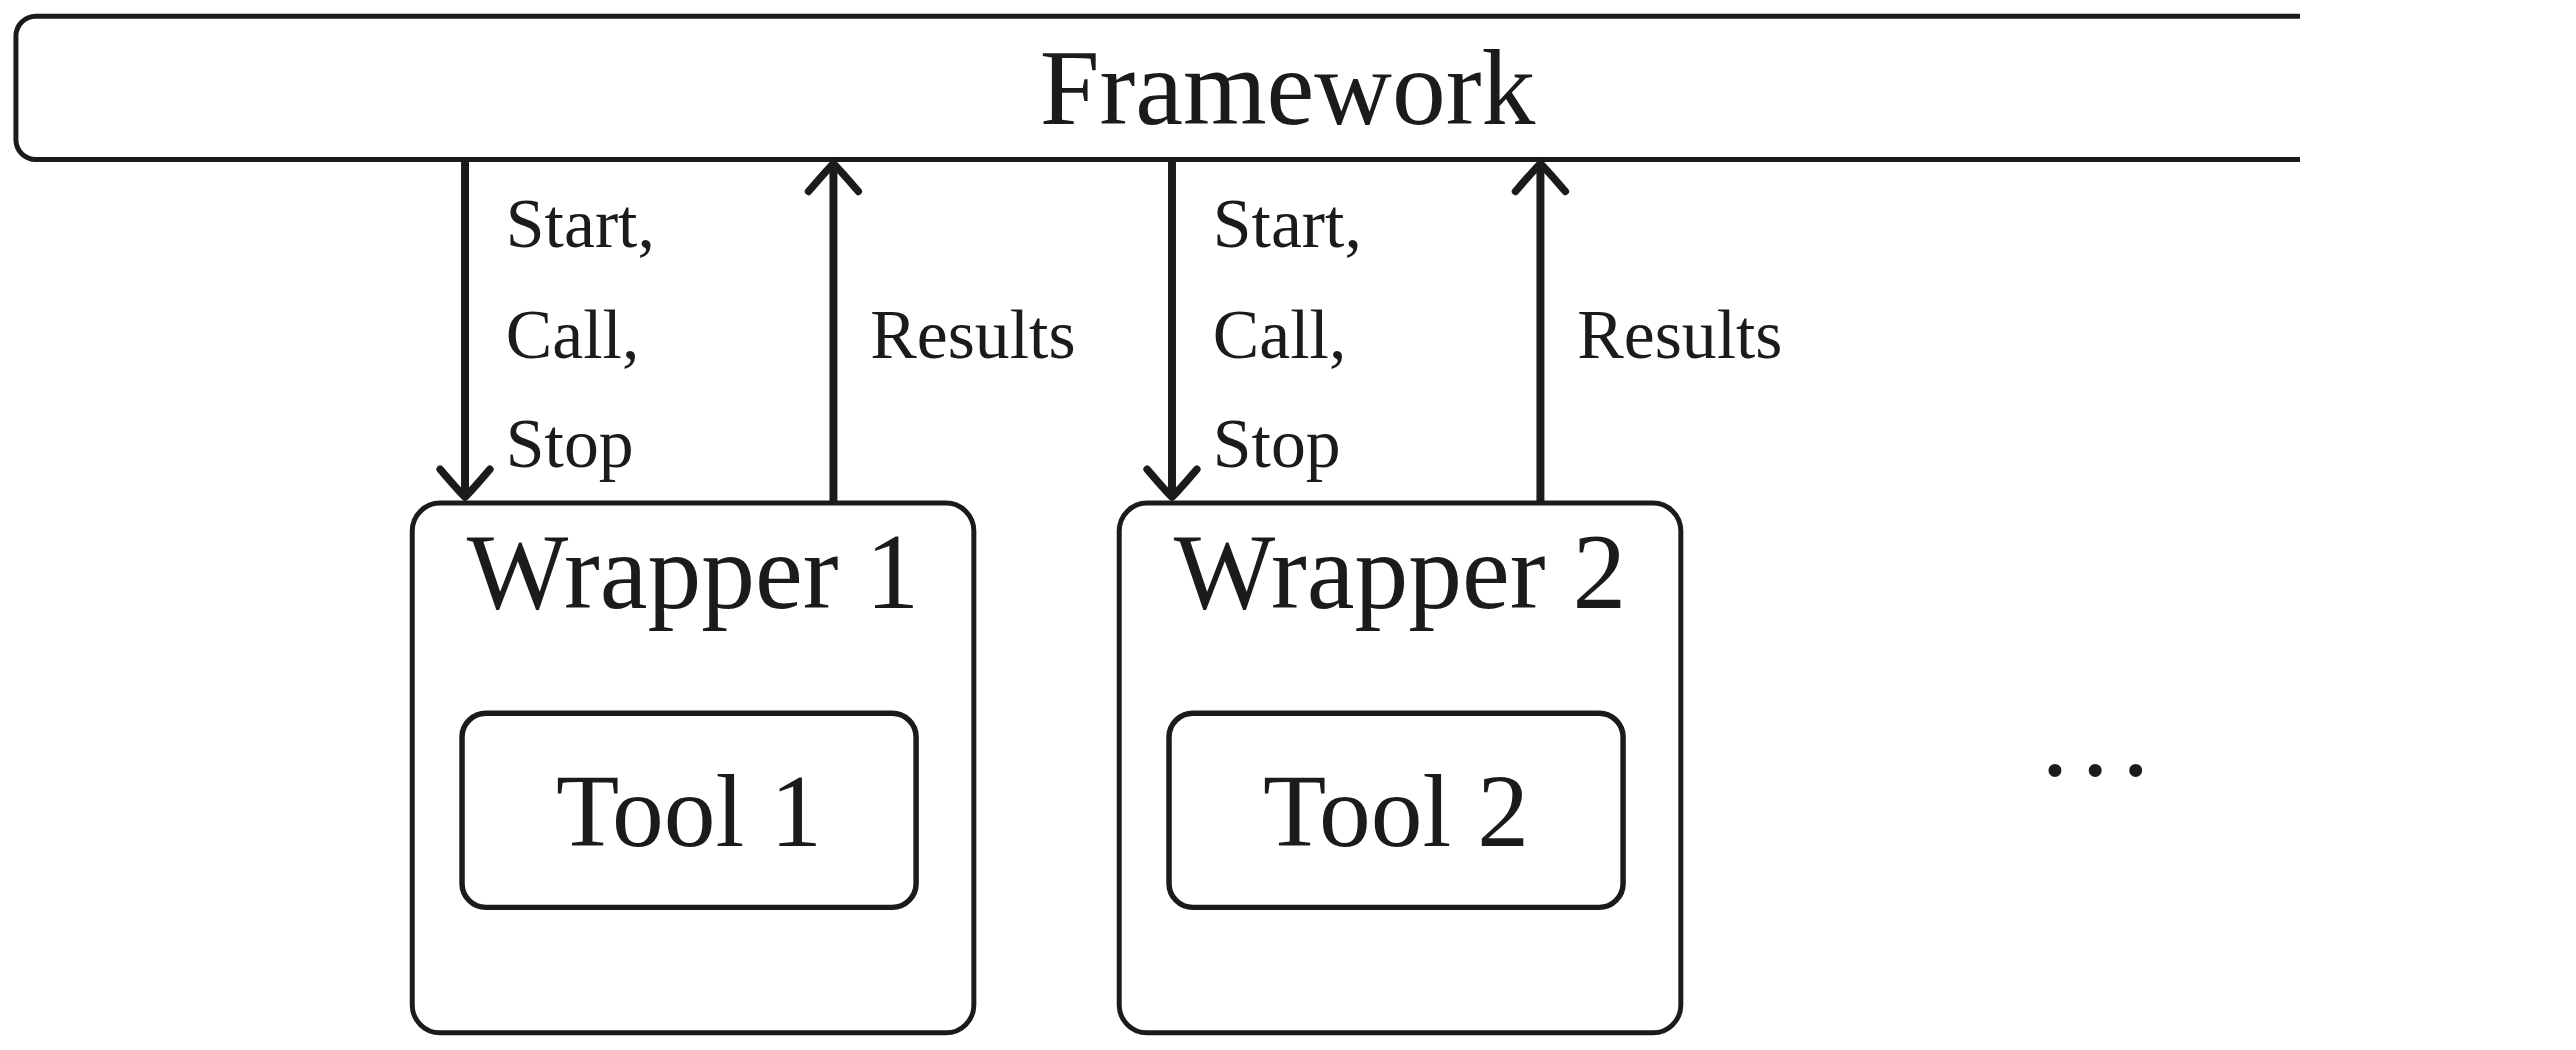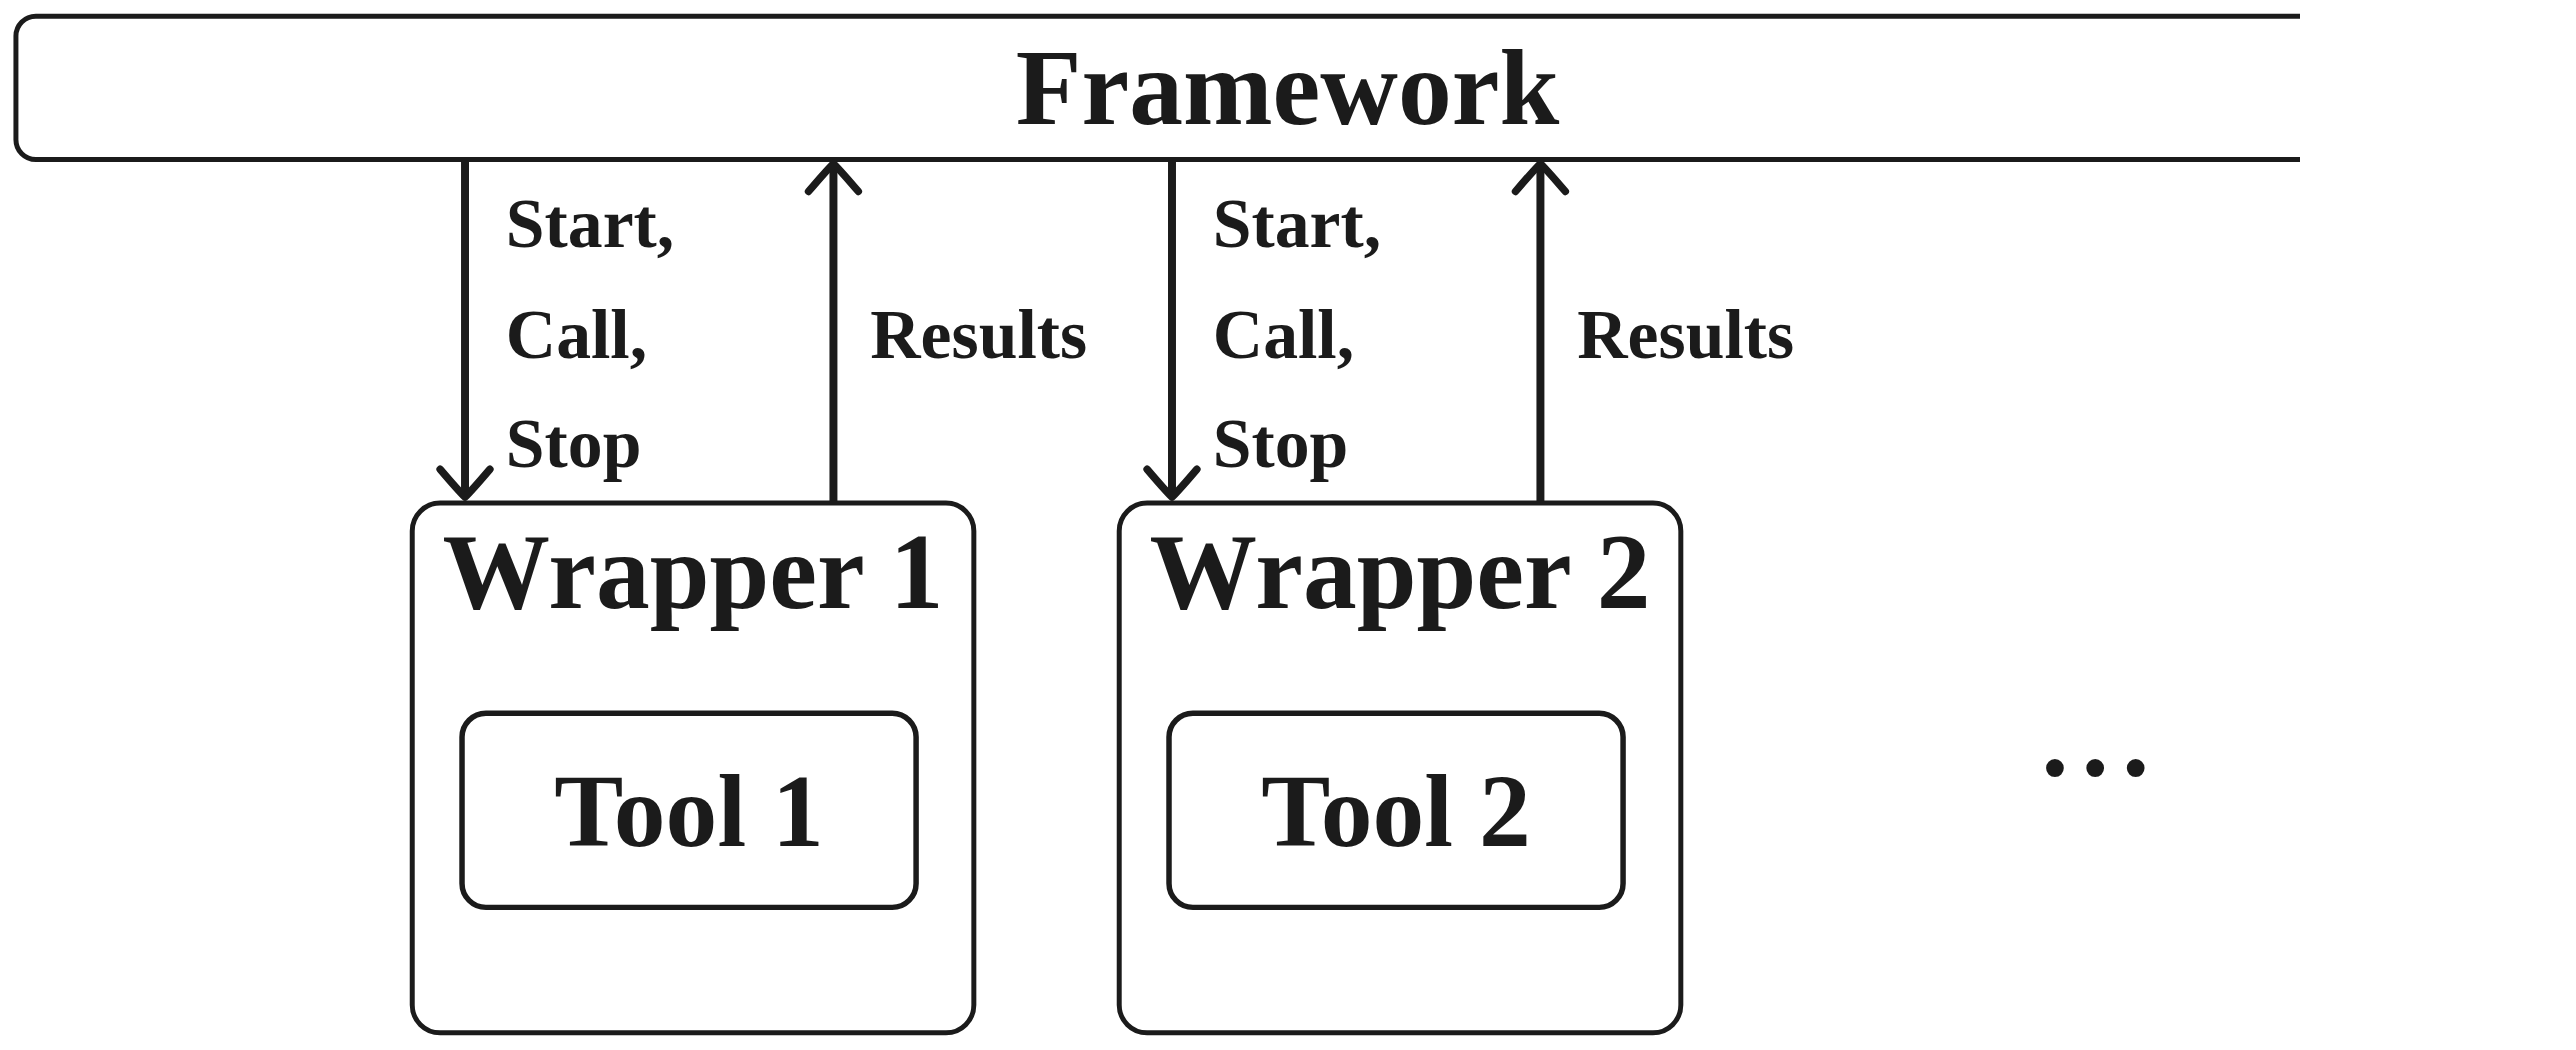--- a/index.html
+++ b/index.html
@@ -6,21 +6,20 @@
     margin: 0;
     padding: 0;
     background: #ffffff;
   }
   .stage {
     position: relative;
     width: 2300px;
     height: 1051px;
     background: #ffffff;
     overflow: hidden;
-    font-weight: bold;
   }
   svg.diagram {
     display: block;
     width: 2576px;
     height: 1051px;
   }
   .box {
     fill: #ffffff;
     stroke: #1b1b1b;
     stroke-width: 5;

